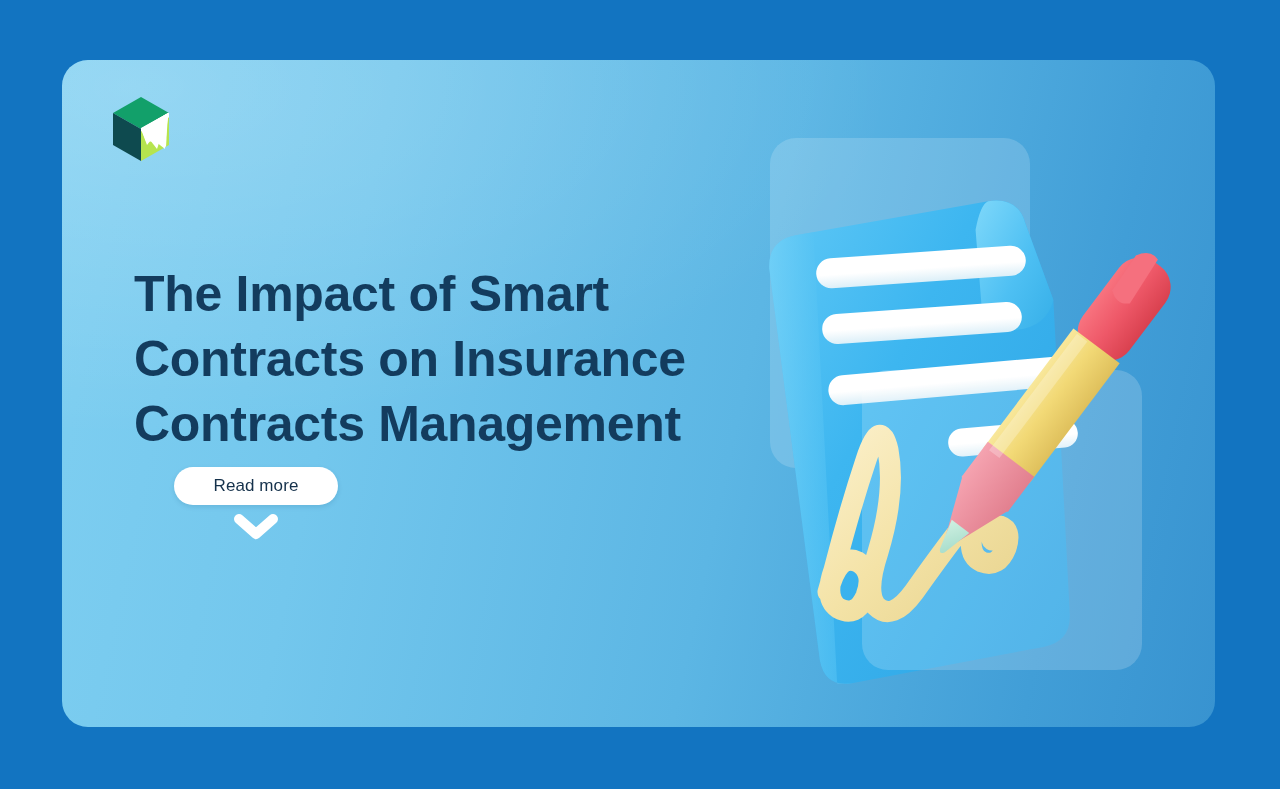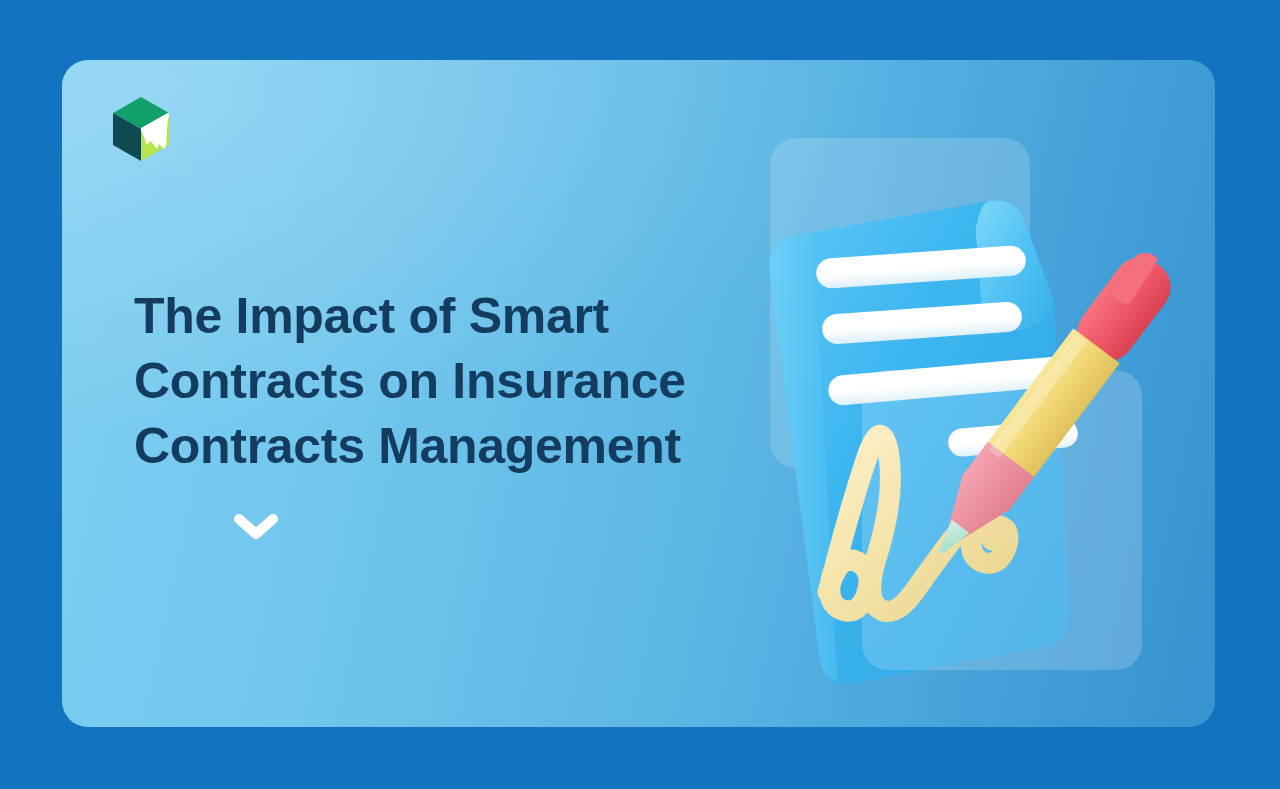--- a/index.html
+++ b/index.html
@@ -25,21 +25,21 @@
     pointer-events:none;
   }
 
   
   .logo { position:absolute; left:113px; top:97px; width:56px; height:64px; }
 
   
   .headline {
     position:absolute; left:134px; top:262px; width:620px;
     font-size:50px; line-height:65px; font-weight:bold;
-    letter-spacing:-.3px; color:#133C5E;margin-top:22px;
+    letter-spacing:-.3px; color:#133C5E;
   }
 
   
   .cta {
     position:absolute; left:174px; top:467px;
     width:164px; height:38px; border:none; border-radius:19px;
     background:#FFFFFF; color:#15314B;
     font-family:"Liberation Sans", sans-serif;
     font-size:17px; letter-spacing:.1px; cursor:pointer;
     box-shadow:0 2px 5px rgba(10,60,100,.13);
@@ -69,20 +69,21 @@
       <polygon points="28,32 56,16 56,20 34,48" fill="#FFFFFF"></polygon>
       <polygon points="28,32 55,16 52,52 28,33" fill="#FFFFFF"></polygon>
       <polygon points="27,32 56,15 43,63 26,33" fill="none"></polygon>
       <polygon points="28,32 56,16 41,60" fill="#FFFFFF" opacity="0"></polygon>
       <polygon points="28,31.5 56,15.5 44,52" fill="#FFFFFF"></polygon>
     </svg>
   </div>
 
   <h1 class="headline">The Impact of Smart Contracts on Insurance Contracts Management</h1>
 
+  <button class="cta">Read more</button>
 
   <div class="chevron">
     <svg viewBox="0 0 46 28" width="46" height="28">
       <path d="M6 6 L23 21 L40 6" fill="none" stroke="#FFFFFF" stroke-width="10" stroke-linecap="round" stroke-linejoin="round"></path>
     </svg>
   </div>
 
   <div class="illus">
     <svg viewBox="0 0 500 600" width="500" height="600">
       <defs>

